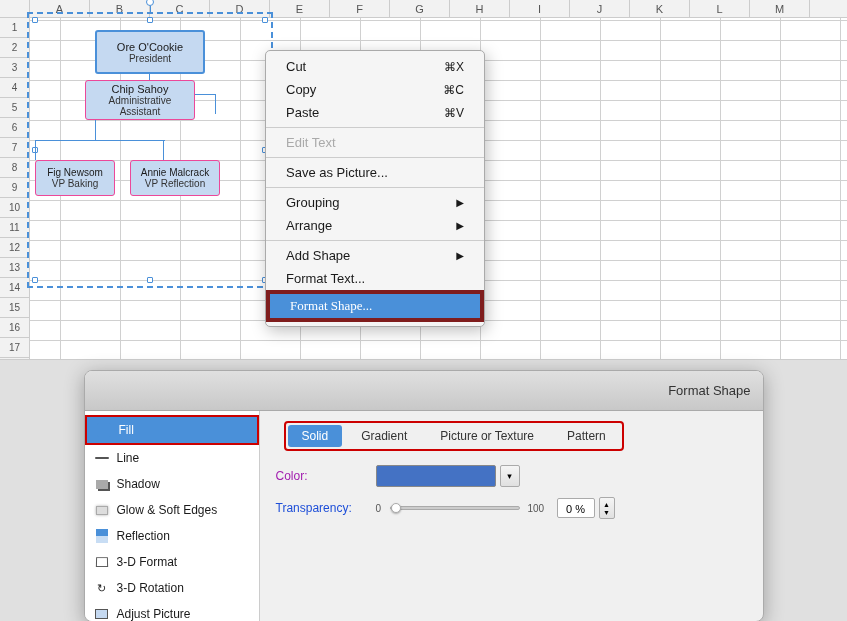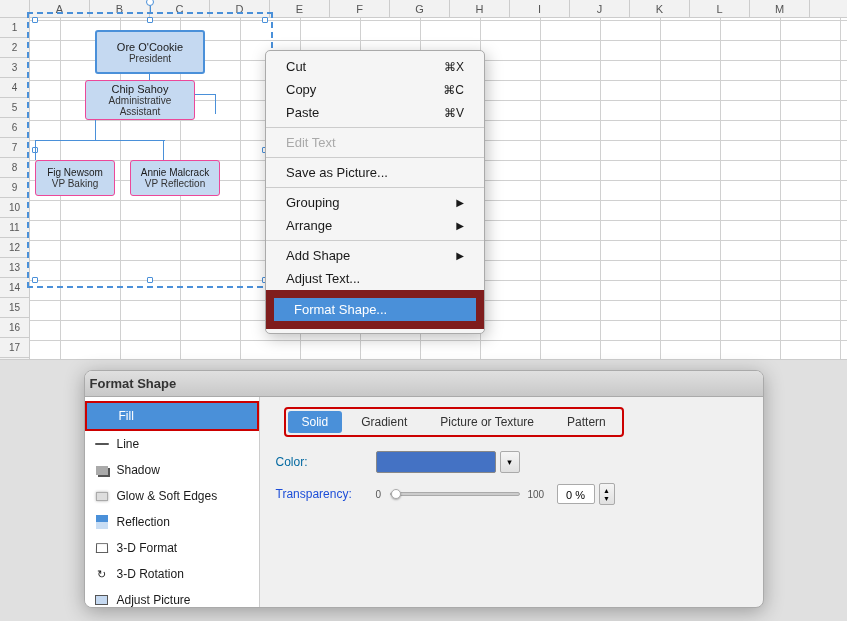--- a/index.html
+++ b/index.html
@@ -186,24 +186,24 @@
       background: #f0f0f0;
       border: 1px solid #aaa;
       border-radius: 8px;
       box-shadow: 0 4px 20px rgba(0,0,0,0.3);
       overflow: hidden;
     }
 
     .dialog-title-bar {
       background: linear-gradient(to bottom, #e0e0e0, #c8c8c8);
       border-bottom: 1px solid #aaa;
-      text-align: left;
-      padding: 5px;
+      text-align: right;
+      padding: 12px;
       font-size: 13px;
-      font-weight: 700;
+      font-weight: 400;
       color: #333;
     }
 
     .dialog-body {
       display: flex;
       height: 210px;
     }
 
     
     .dialog-sidebar {
@@ -274,21 +274,21 @@
 
     
     .form-row {
       display: flex;
       align-items: center;
       margin-bottom: 10px;
     }
     .form-label {
       width: 100px;
       font-size: 12px;
-      color: #0369a1;
+      color: #a21caf;
     }
     .color-swatch-container {
       display: flex;
       align-items: center;
       gap: 4px;
     }
     .color-swatch {
       width: 120px;
       height: 22px;
       background: #4472c4;
@@ -535,23 +535,23 @@
     <div class="menu-item">
       <span>Arrange</span>
       <span class="menu-arrow">▶</span>
     </div>
     <div class="menu-separator"></div>
     <div class="menu-item">
       <span>Add Shape</span>
       <span class="menu-arrow">▶</span>
     </div>
     <div class="menu-item">
-      <span>Adjust Text...</span>
-    </div>
-    <div class="menu-item highlighted" style="border: 8px solid #7f1d1d; background:#4a90d9; color:white;">
+      <span>Format Text...</span>
+    </div>
+    <div class="menu-item highlighted" style="border: 4px solid #7f1d1d; background:#4a90d9; color:white;font-family:Liberation Serif, serif;">
       <span>Format Shape...</span>
     </div>
   </div>
 </div>
 
 <div class="bottom-section">
   <div class="format-shape-dialog">
     <div class="dialog-title-bar">Format Shape</div>
     <div class="dialog-body">
 

